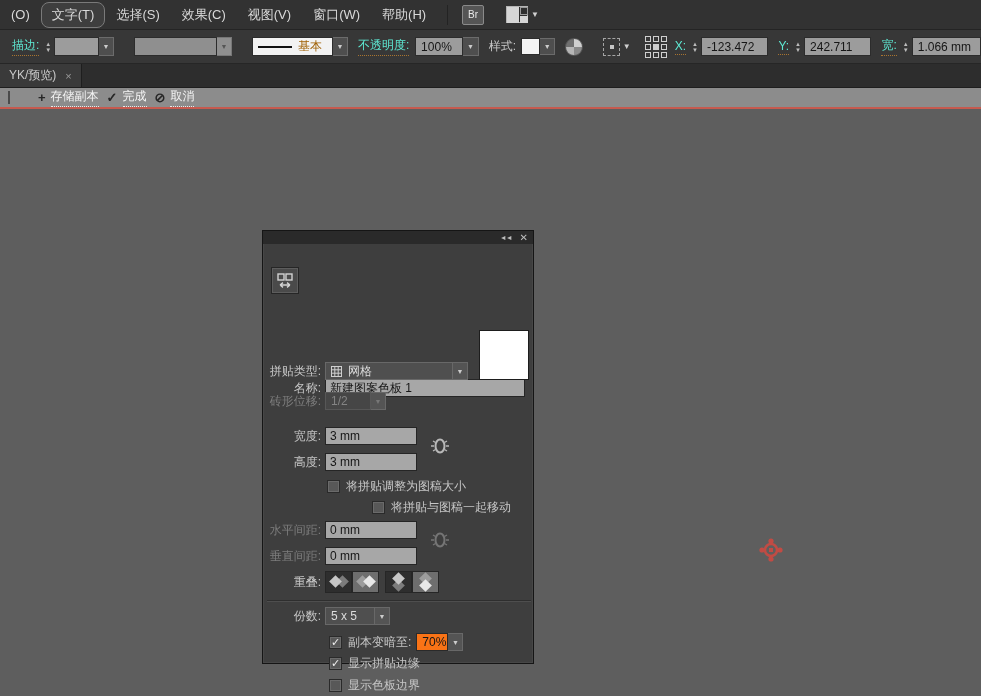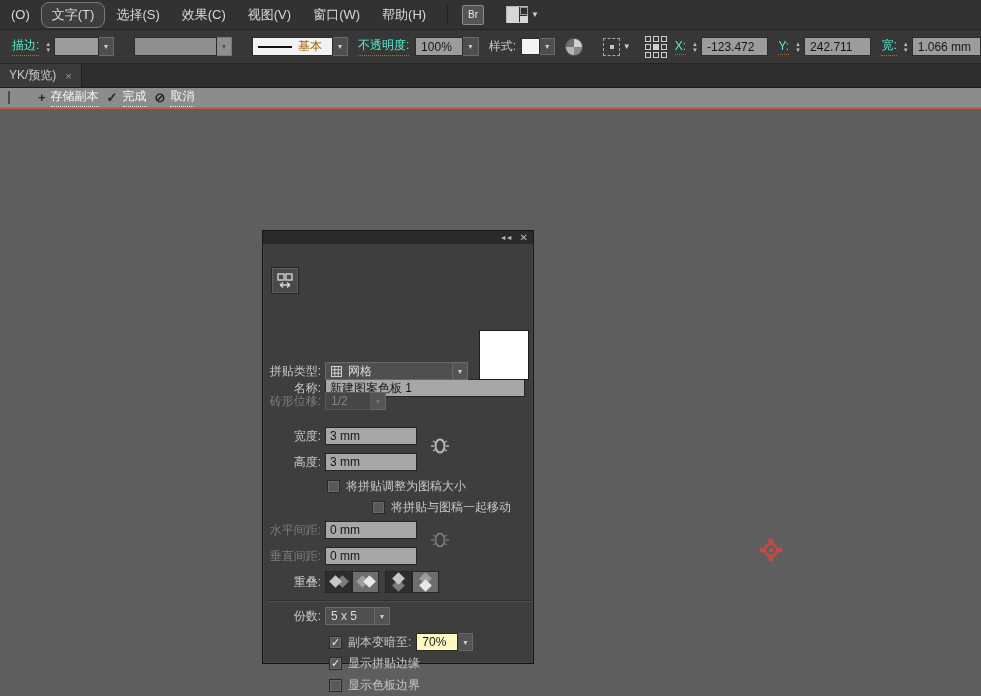--- a/index.html
+++ b/index.html
@@ -380,21 +380,21 @@
           <span>▼</span>
         </div>
     </div>
 
     <div class="row" style="top:370px; padding-left:66px;">
       <div class="chk">
           <span>✓</span>
         </div>
       <span class="chk-lbl">副本变暗至:</span>
       <span style="width:5px;"></span>
-      <div class="p-dd" style="width:42px; background:#fef9c3; color:#161616; border-color:#2a2a2a;">
+      <div class="p-dd" style="width:32px; background:#f97316; color:#161616; border-color:#2a2a2a;">
         <span>70%</span>
       </div>
       <div class="p-dd-btn">
           <span>▼</span>
         </div>
     </div>
 
     <div class="row" style="top:392px; padding-left:66px;">
       <div class="chk">
           <span>✓</span>

